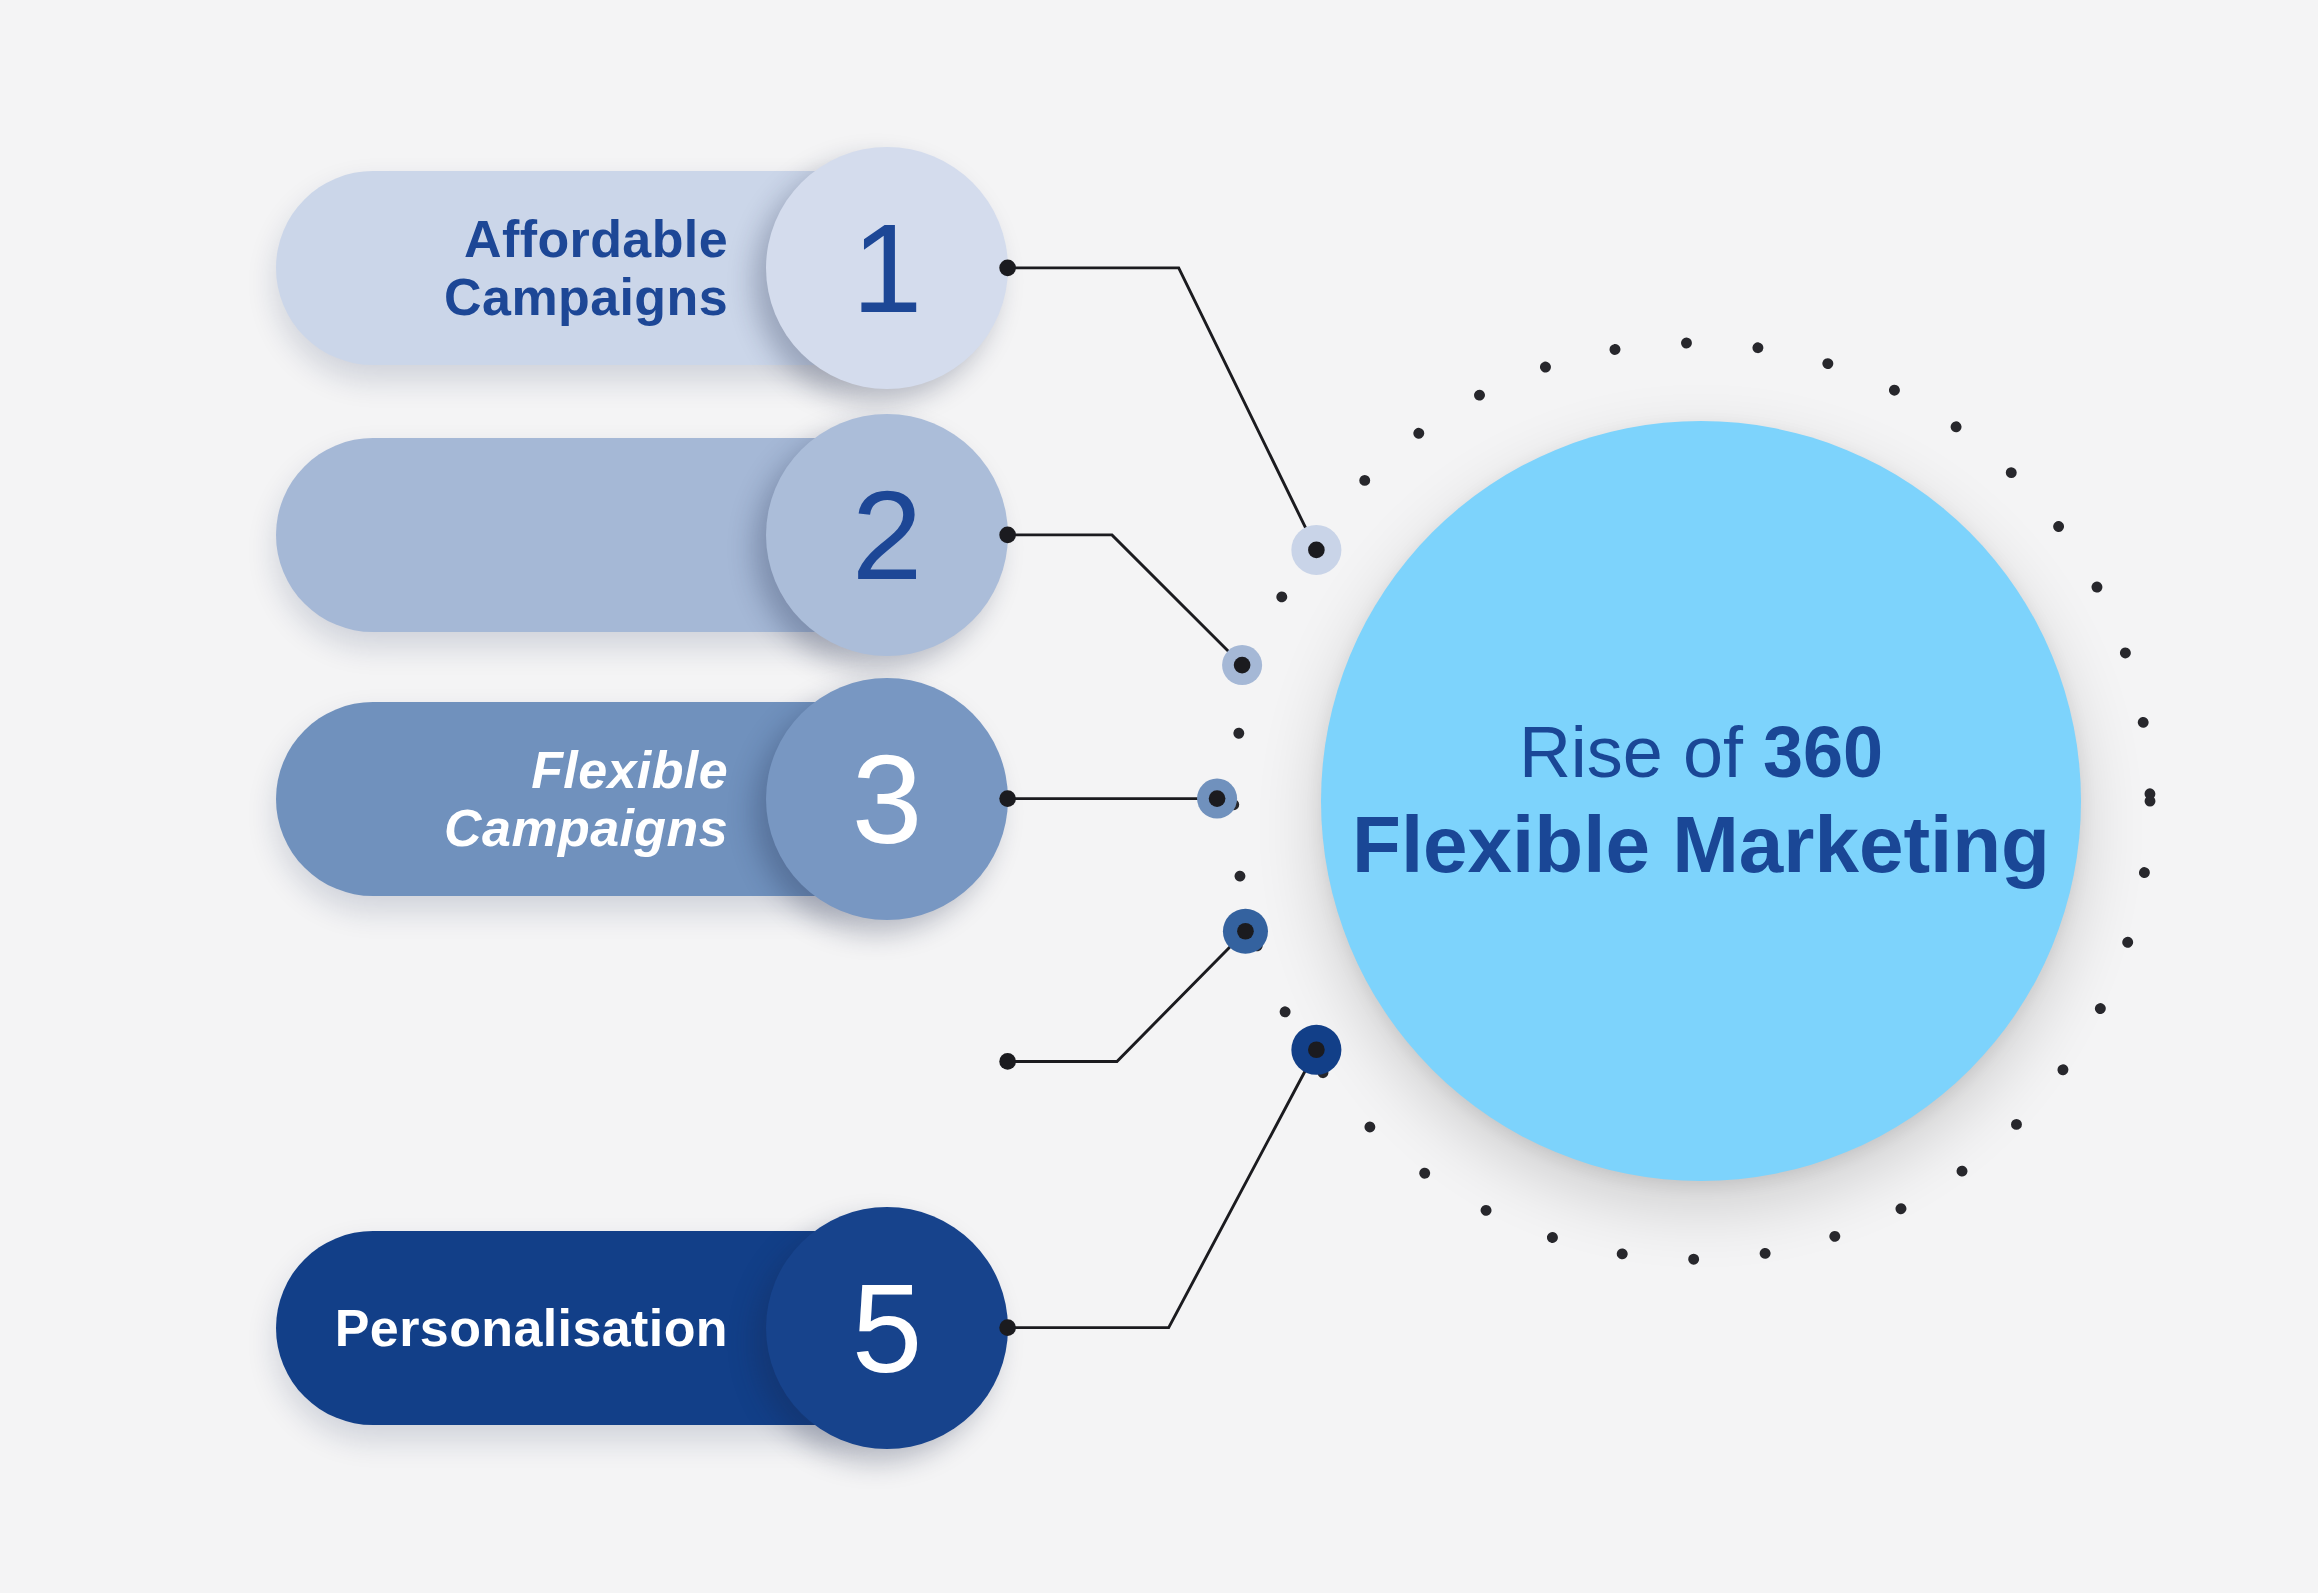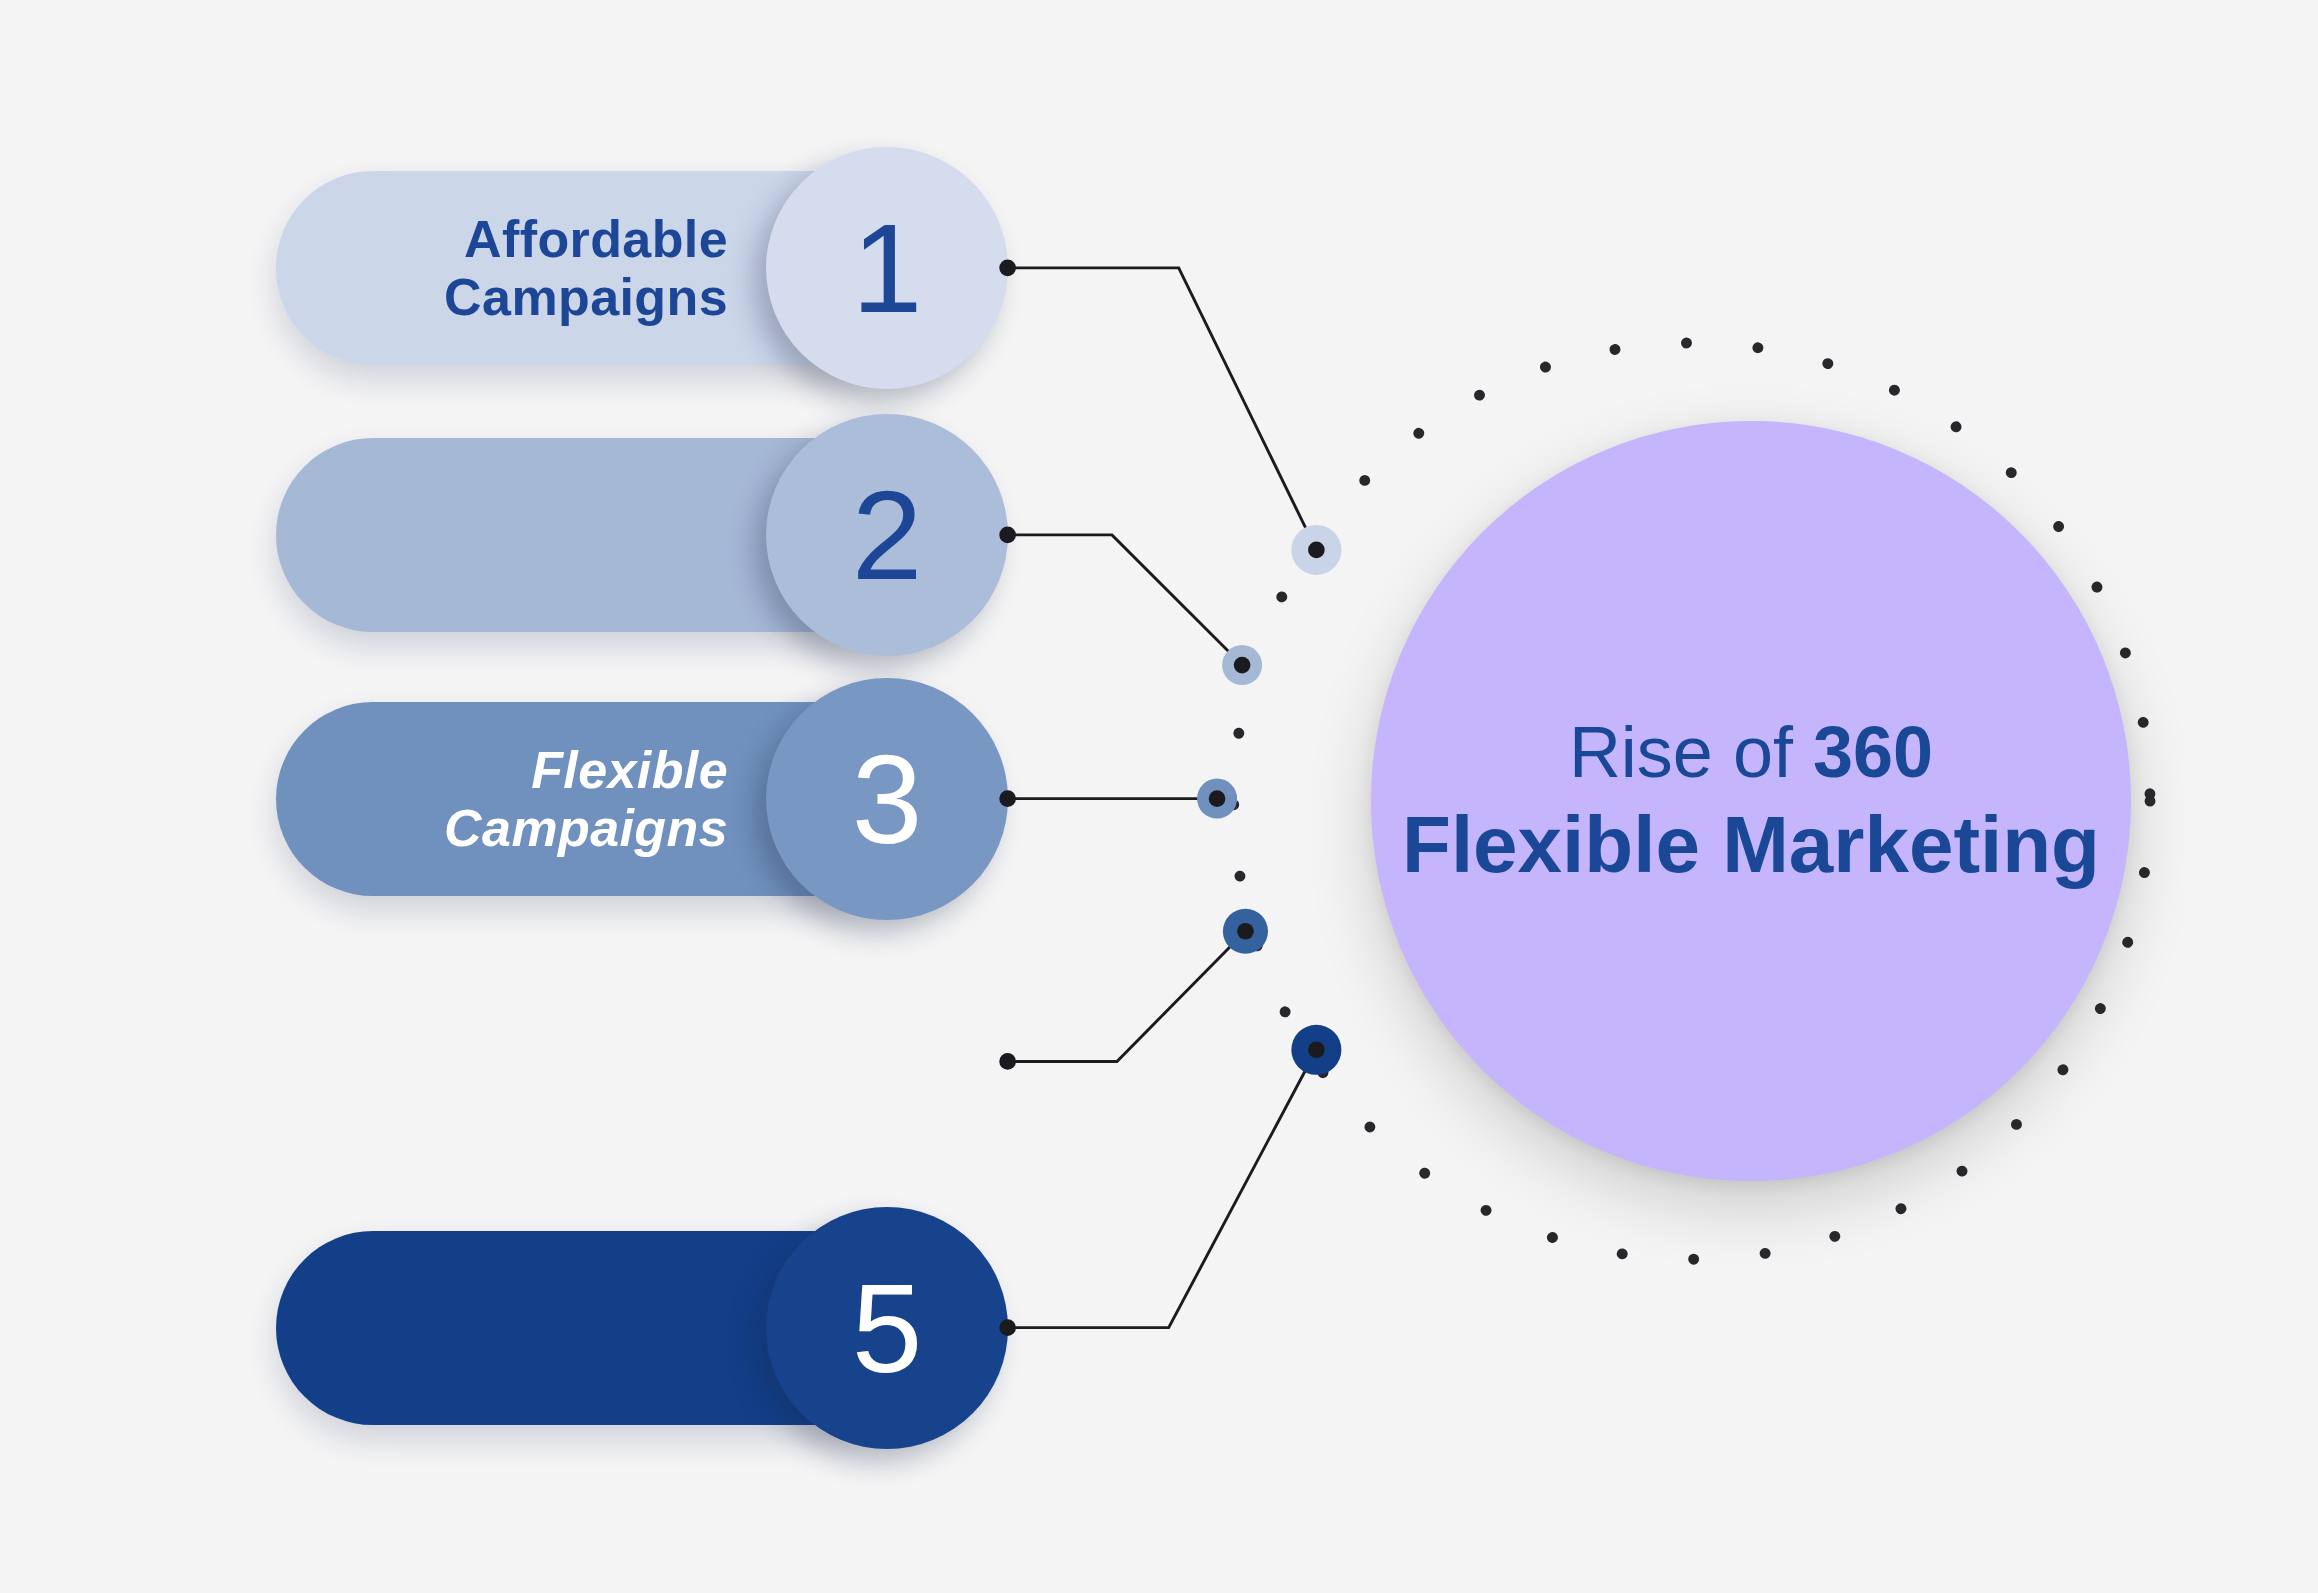--- a/index.html
+++ b/index.html
@@ -23,22 +23,22 @@
   }
   .numcircle{
     position:absolute;left:490px;top:0;width:242px;height:242px;border-radius:50%;
     display:flex;align-items:center;justify-content:center;
     font-size:127px;font-weight:400;
     box-shadow:-11.7px 13.4px 27px rgba(25,35,70,.28);
   }
 
   
   .hero{
-    position:absolute;left:1371px;top:421px;width:760px;height:760px;border-radius:50%;
-    background:#c4b5fd;
+    position:absolute;left:1321px;top:421px;width:760px;height:760px;border-radius:50%;
+    background:#7dd3fc;
     box-shadow:0 25px 67px rgba(0,0,0,.16), 0 5px 16.7px rgba(0,0,0,.08);
     display:flex;align-items:center;justify-content:center;
   }
   .hero-title{text-align:center;line-height:1.15;}
   .t1{font-size:72px;}
   .t2{font-size:80px;margin-top:5px;}
   .b{font-weight:bold;}
 
   .overlay{position:absolute;left:0;top:0;width:2319px;height:1593px;pointer-events:none;}
 </style>
@@ -68,20 +68,21 @@
     <div class="label" style="color: rgb(255, 255, 255); font-style: italic;">Flexible
 Campaigns</div>
     <div class="numcircle" style="background: rgb(120, 151, 194); color: rgb(255, 255, 255);">
       <span>3</span>
     </div>
   </div>
 
 
   <div class="item r4">
     <div class="pill" style="background: rgb(18, 63, 136);"></div>
+    <div class="label" style="color: rgb(255, 255, 255);">Personalisation</div>
     <div class="numcircle" style="background: rgb(23, 67, 140); color: rgb(255, 255, 255);">
       <span>5</span>
     </div>
   </div>
 
   <div class="hero">
     <div class="hero-title" style="color: rgb(26, 71, 150);">
       <div class="t1"><span>Rise of </span><span class="b">360</span></div>
       <div class="t2 b">Flexible Marketing</div>
     </div>

